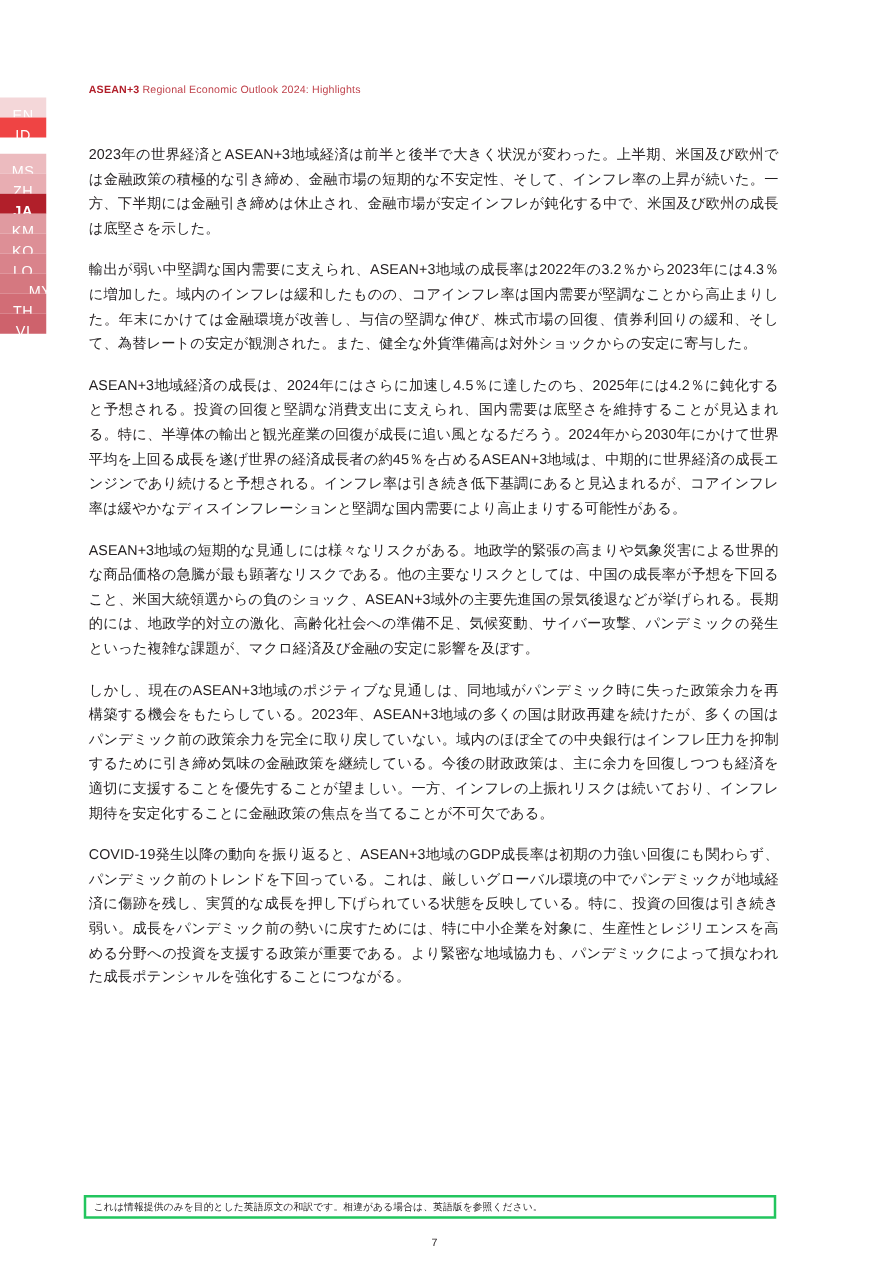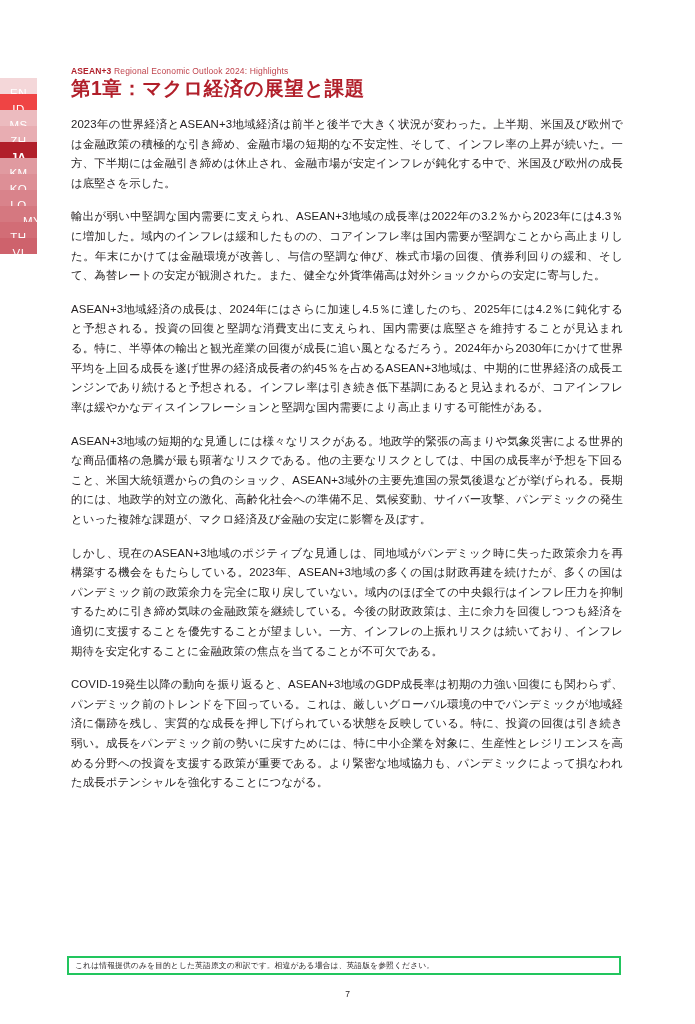--- a/index.html
+++ b/index.html
@@ -114,36 +114,35 @@
   }
 </style>
 </head>
 <body>
 
 <div class="page">
 
   <div class="lang-rail">
       <div class="lang-item" style="background: rgb(244, 215, 217);">EN</div>
       <div class="lang-item" style="background: #ef4444;">ID</div>
-      <div class="lang-item" style="background: rgb(236, 187, 191);">MS</div>
+      <div class="lang-item" style="background: rgb(236, 187, 191); margin-top: 13px;">MS</div>
       <div class="lang-item" style="background: rgb(232, 173, 178);">ZH</div>
       <div class="lang-item" style="background: rgb(177, 31, 42); font-weight: bold;">JA</div>
       <div class="lang-item" style="background: rgb(224, 154, 160);">KM</div>
       <div class="lang-item" style="background: rgb(221, 143, 150);">KO</div>
       <div class="lang-item" style="background: rgb(217, 131, 139);">LO</div>
       <div class="lang-item" style="background: rgb(213, 120, 128); padding-left: 23px;">MY</div>
       <div class="lang-item" style="background: rgb(210, 109, 118);">TH</div>
       <div class="lang-item" style="background: rgb(206, 98, 108);">VI</div>
     </div>
 
   <div class="header">
     <span class="brand">ASEAN+3</span><span class="sub"> Regional Economic Outlook 2024: Highlights</span>
   </div>
 
-  <div class="chapter-title">第1章：マクロ経済の展望と課題</div>
 
   <div class="body-copy">
     <p class="para">2023年の世界経済とASEAN+3地域経済は前半と後半で大きく状況が変わった。上半期、米国及び欧州では金融政策の積極的な引き締め、金融市場の短期的な不安定性、そして、インフレ率の上昇が続いた。一方、下半期には金融引き締めは休止され、金融市場が安定インフレが鈍化する中で、米国及び欧州の成長は底堅さを示した。</p>
     <p class="para">輸出が弱い中堅調な国内需要に支えられ、ASEAN+3地域の成長率は2022年の3.2％から2023年には4.3％に増加した。域内のインフレは緩和したものの、コアインフレ率は国内需要が堅調なことから高止まりした。年末にかけては金融環境が改善し、与信の堅調な伸び、株式市場の回復、債券利回りの緩和、そして、為替レートの安定が観測された。また、健全な外貨準備高は対外ショックからの安定に寄与した。</p>
     <p class="para">ASEAN+3地域経済の成長は、2024年にはさらに加速し4.5％に達したのち、2025年には4.2％に鈍化すると予想される。投資の回復と堅調な消費支出に支えられ、国内需要は底堅さを維持することが見込まれる。特に、半導体の輸出と観光産業の回復が成長に追い風となるだろう。2024年から2030年にかけて世界平均を上回る成長を遂げ世界の経済成長者の約45％を占めるASEAN+3地域は、中期的に世界経済の成長エンジンであり続けると予想される。インフレ率は引き続き低下基調にあると見込まれるが、コアインフレ率は緩やかなディスインフレーションと堅調な国内需要により高止まりする可能性がある。</p>
     <p class="para">ASEAN+3地域の短期的な見通しには様々なリスクがある。地政学的緊張の高まりや気象災害による世界的な商品価格の急騰が最も顕著なリスクである。他の主要なリスクとしては、中国の成長率が予想を下回ること、米国大統領選からの負のショック、ASEAN+3域外の主要先進国の景気後退などが挙げられる。長期的には、地政学的対立の激化、高齢化社会への準備不足、気候変動、サイバー攻撃、パンデミックの発生といった複雑な課題が、マクロ経済及び金融の安定に影響を及ぼす。</p>
     <p class="para">しかし、現在のASEAN+3地域のポジティブな見通しは、同地域がパンデミック時に失った政策余力を再構築する機会をもたらしている。2023年、ASEAN+3地域の多くの国は財政再建を続けたが、多くの国はパンデミック前の政策余力を完全に取り戻していない。域内のほぼ全ての中央銀行はインフレ圧力を抑制するために引き締め気味の金融政策を継続している。今後の財政政策は、主に余力を回復しつつも経済を適切に支援することを優先することが望ましい。一方、インフレの上振れリスクは続いており、インフレ期待を安定化することに金融政策の焦点を当てることが不可欠である。</p>
     <p class="para last">COVID-19発生以降の動向を振り返ると、ASEAN+3地域のGDP成長率は初期の力強い回復にも関わらず、パンデミック前のトレンドを下回っている。これは、厳しいグローバル環境の中でパンデミックが地域経済に傷跡を残し、実質的な成長を押し下げられている状態を反映している。特に、投資の回復は引き続き弱い。成長をパンデミック前の勢いに戻すためには、特に中小企業を対象に、生産性とレジリエンスを高める分野への投資を支援する政策が重要である。より緊密な地域協力も、パンデミックによって損なわれた成長ポテンシャルを強化することにつながる。</p>
   </div>
 

